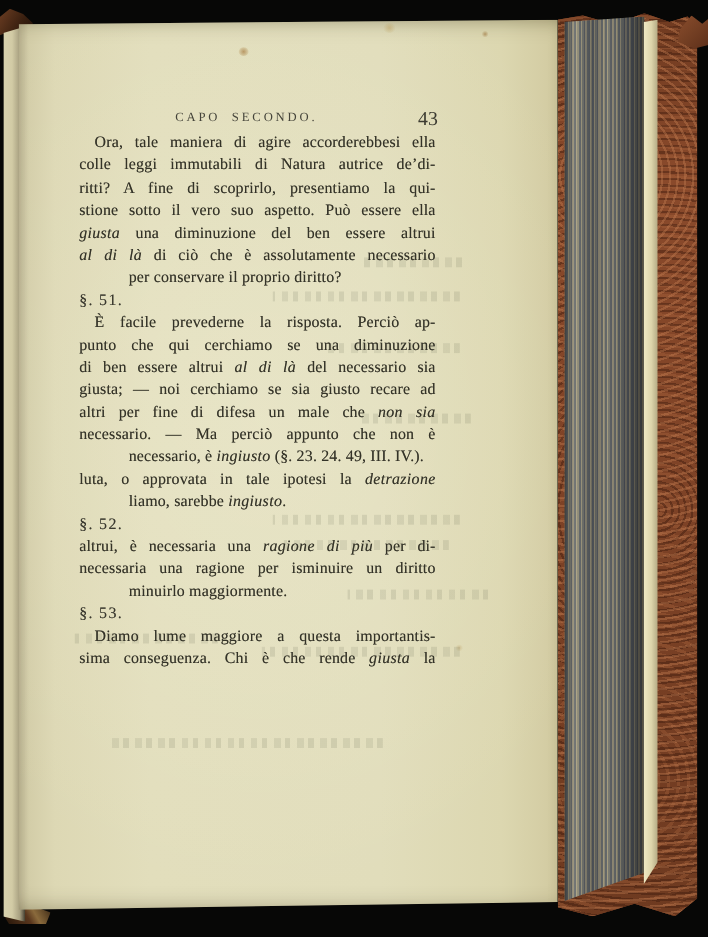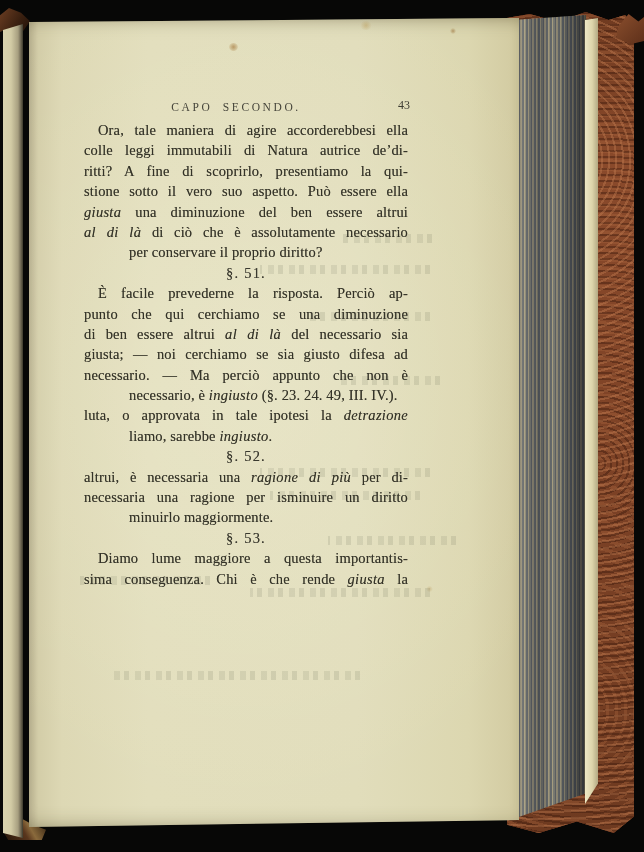--- a/index.html
+++ b/index.html
@@ -60,21 +60,21 @@
     clip-path: polygon(0 30%, 30% 0, 70% 20%, 100% 55%, 75% 100%, 20% 90%, 0 100%);
   }
   .spine-bit-bottom {
     position: absolute; left: 4px; top: 817px; width: 42px; height: 23px;
     background: linear-gradient(60deg, #241509, #59361d 45%, #8a6a3c 60%, #2a1a0c);
     clip-path: polygon(0 20%, 35% 0, 70% 35%, 100% 55%, 90% 100%, 10% 100%, 0 70%);
   }
 
   
   .page {
-    position: absolute; left: 28px; top: 16px; width: 492px; height: 812px;
+    position: absolute; left: 16px; top: 16px; width: 492px; height: 812px;
     background:
       radial-gradient(120% 90% at 45% 45%, rgba(255,255,240,.20) 0%, rgba(0,0,0,0) 60%),
       linear-gradient(90deg, #b9b190 0, #d3cda8 10px, #ddd8b4 34px, #e2debc 120px,
                       #e1ddbb 330px, #dcd7b0 440px, #d4cda4 480px, #cfc79d 492px);
     box-shadow: inset 0 14px 18px -12px rgba(90,82,50,.55),
                 inset 0 -14px 18px -12px rgba(90,82,50,.45);
     clip-path: polygon(1px 6px, 491px 2px, 491px 804px, 1px 811px);
   }
 
   .foxing { position: absolute; border-radius: 50%; pointer-events: none; }
@@ -102,39 +102,39 @@
   .running-head {
     position: absolute; left: 56px; top: 82px; width: 328px; height: 18px;
     color: #45443a;
   }
   .chapter-title {
     position: absolute; left: 0; right: 24px; text-align: center;
     font-size: 11.5px; letter-spacing: 2.6px; word-spacing: 5px;
     padding-top: 3px;
   }
   .page-number {
-    position: absolute; right: 2px; top: 0; font-size: 12px; color: #3c3b31;
+    position: absolute; right: 2px; top: 0; font-size: 18px; color: #3c3b31;
   }
 
   .text-block {
     position: absolute; left: 56px; top: 104px; width: 324px;
     color: #343328;
     font-size: 14.5px;
     text-shadow: 0 0 .5px rgba(52,51,40,.55);
     letter-spacing: .15px;
   }
   .line {
     height: 20.4px; line-height: 20.4px; overflow: hidden;
     text-align: justify; text-align-last: justify;
   }
   .line.first { text-indent: 14px; }
   .line.end { text-align-last: left; margin-left: 45px; }
   .line i { font-style: italic; letter-spacing: .3px; }
   .section-heading {
-    height: 20.4px; line-height: 20.4px; text-align: center;
+    height: 20.4px; line-height: 20.4px; 
     font-size: 14.5px; letter-spacing: 1.2px; color: #3a392f;
   }
 </style>
 </head>
 <body>
 
 <div id="scene">
 
   <div class="cover-right"></div>
   <div class="cover-flap"></div>
@@ -174,21 +174,22 @@
         <div class="line"><span>colle leggi immutabili di Natura autrice de’di-</span></div>
         <div class="line"><span>ritti? A fine di scoprirlo, presentiamo la qui-</span></div>
         <div class="line"><span>stione sotto il vero suo aspetto. Può essere ella</span></div>
         <div class="line"><i>giusta</i><span> una diminuzione del ben essere altrui</span></div>
         <div class="line"><i>al di là</i><span> di ciò che è assolutamente necessario</span></div>
         <div class="line end"><span>per conservare il proprio diritto?</span></div>
         <div class="section-heading">§. 51.</div>
         <div class="line first"><span>È facile prevederne la risposta. Perciò ap-</span></div>
         <div class="line"><span>punto che qui cerchiamo se una diminuzione</span></div>
         <div class="line"><span>di ben essere altrui </span><i>al di là</i><span> del necessario sia</span></div>
-        <div class="line"><span>giusta; — noi cerchiamo se sia giusto difesa ad</span></div>
+        <div class="line"><span>giusta; — noi cerchiamo se sia giusto recare ad</span></div>
+        <div class="line"><span>altri per fine di difesa un male che </span><i>non sia</i></div>
         <div class="line"><span>necessario. — Ma perciò appunto che non è</span></div>
         <div class="line end"><span>necessario, è </span><i>ingiusto</i><span> (§. 23. 24. 49, III. IV.).</span></div>
         <div class="line"><span>luta, o approvata in tale ipotesi la </span><i>detrazione</i></div>
         <div class="line end"><span>liamo, sarebbe </span><i>ingiusto</i><span>.</span></div>
         <div class="section-heading">§. 52.</div>
         <div class="line"><span>altrui, è necessaria una </span><i>ragione di più</i><span> per di-</span></div>
         <div class="line"><span>necessaria una ragione per isminuire un diritto</span></div>
         <div class="line end"><span>minuirlo maggiormente.</span></div>
         <div class="section-heading">§. 53.</div>
         <div class="line first"><span>Diamo lume maggiore a questa importantis-</span></div>

